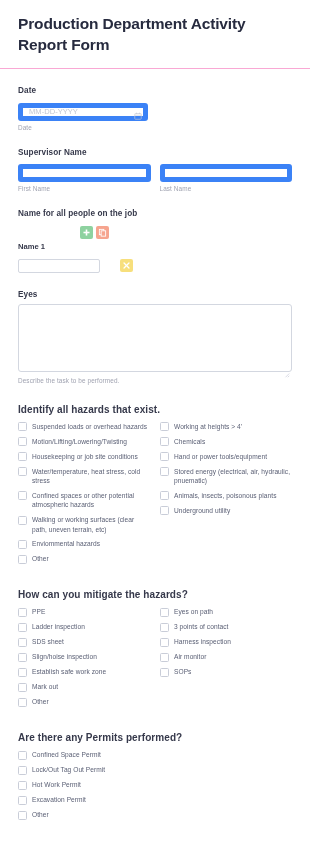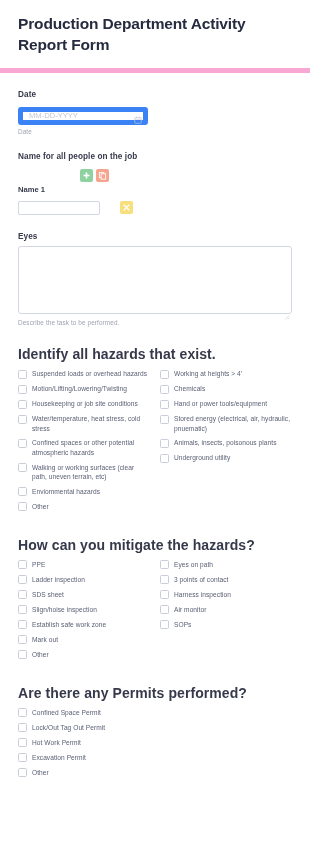--- a/index.html
+++ b/index.html
@@ -17,21 +17,21 @@
   }
   .form-wrap {
     width: 310px;
     box-sizing: border-box;
     padding: 0;
   }
 
   
   .form-header {
     padding: 14px 18px 13px 18px;
-    border-bottom: 5px solid #f9a8d4;
+    border-bottom: 1px solid #f9a8d4;
   }
   .form-title {
     font-size: 15.5px;
     line-height: 1.33;
     font-weight: bold;
     color: #272b3f;
     letter-spacing: -0.15px;
     margin: 0;
   }
 
@@ -170,21 +170,21 @@
     right: 2px;
     bottom: 2px;
     width: 6px;
     height: 6px;
     pointer-events: none;
   }
 
   
   .group { padding: 0 18px; margin-top: 20px; }
   .group-label {
-    font-size: 14px;
+    font-size: 10px;
     font-weight: bold;
     color: #36394b;
     margin-bottom: 7px;
     letter-spacing: 0.08px;
   }
   .cb-cols {
     display: flex;
     gap: 10px;
   }
   .cb-col { width: 132px; }
@@ -229,20 +229,33 @@
           <rect x="1.5" y="3" width="13" height="11.5" rx="1.5" fill="none" stroke="#c6cad6" stroke-width="1.3"></rect>
           <line x1="1.5" y1="6.3" x2="14.5" y2="6.3" stroke="#c6cad6" stroke-width="1.3"></line>
           <line x1="5" y1="1.3" x2="5" y2="4" stroke="#c6cad6" stroke-width="1.3"></line>
           <line x1="11" y1="1.3" x2="11" y2="4" stroke="#c6cad6" stroke-width="1.3"></line>
         </svg>
       </span>
     </div>
     <div class="sub-label">Date</div>
   </div>
 
+  <div class="field">
+    <div class="field-label">Supervisor Name</div>
+    <div class="name-row">
+      <div class="name-col">
+        <input class="txt" type="text" style="">
+        <div class="sub-label">First Name</div>
+      </div>
+      <div class="name-col">
+        <input class="txt" type="text" style="">
+        <div class="sub-label">Last Name</div>
+      </div>
+    </div>
+  </div>
 
   <div class="field">
     <div class="field-label">Name for all people on the job</div>
 
     <div class="people-tools">
       <div class="tool-btn tool-add">
         <svg viewBox="0 0 16 16" width="9" height="9">
           <rect x="6.6" y="2.6" width="2.8" height="10.8" fill="#ffffff"></rect>
           <rect x="2.6" y="6.6" width="10.8" height="2.8" fill="#ffffff"></rect>
         </svg>

